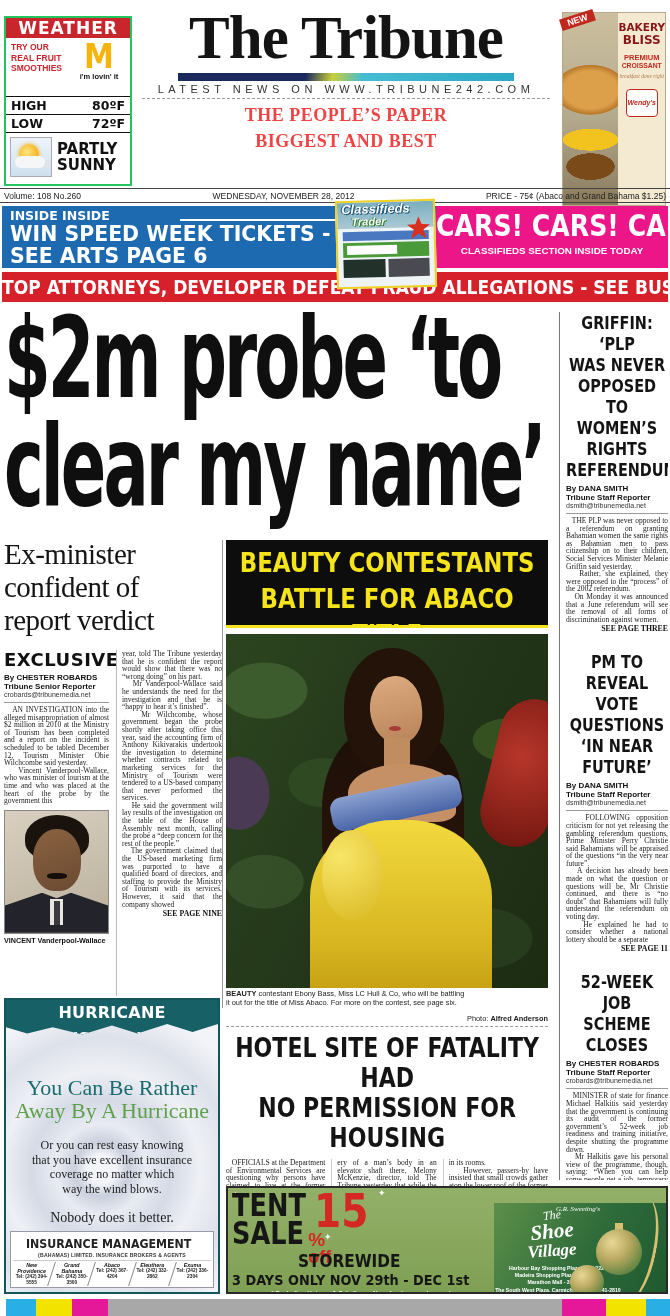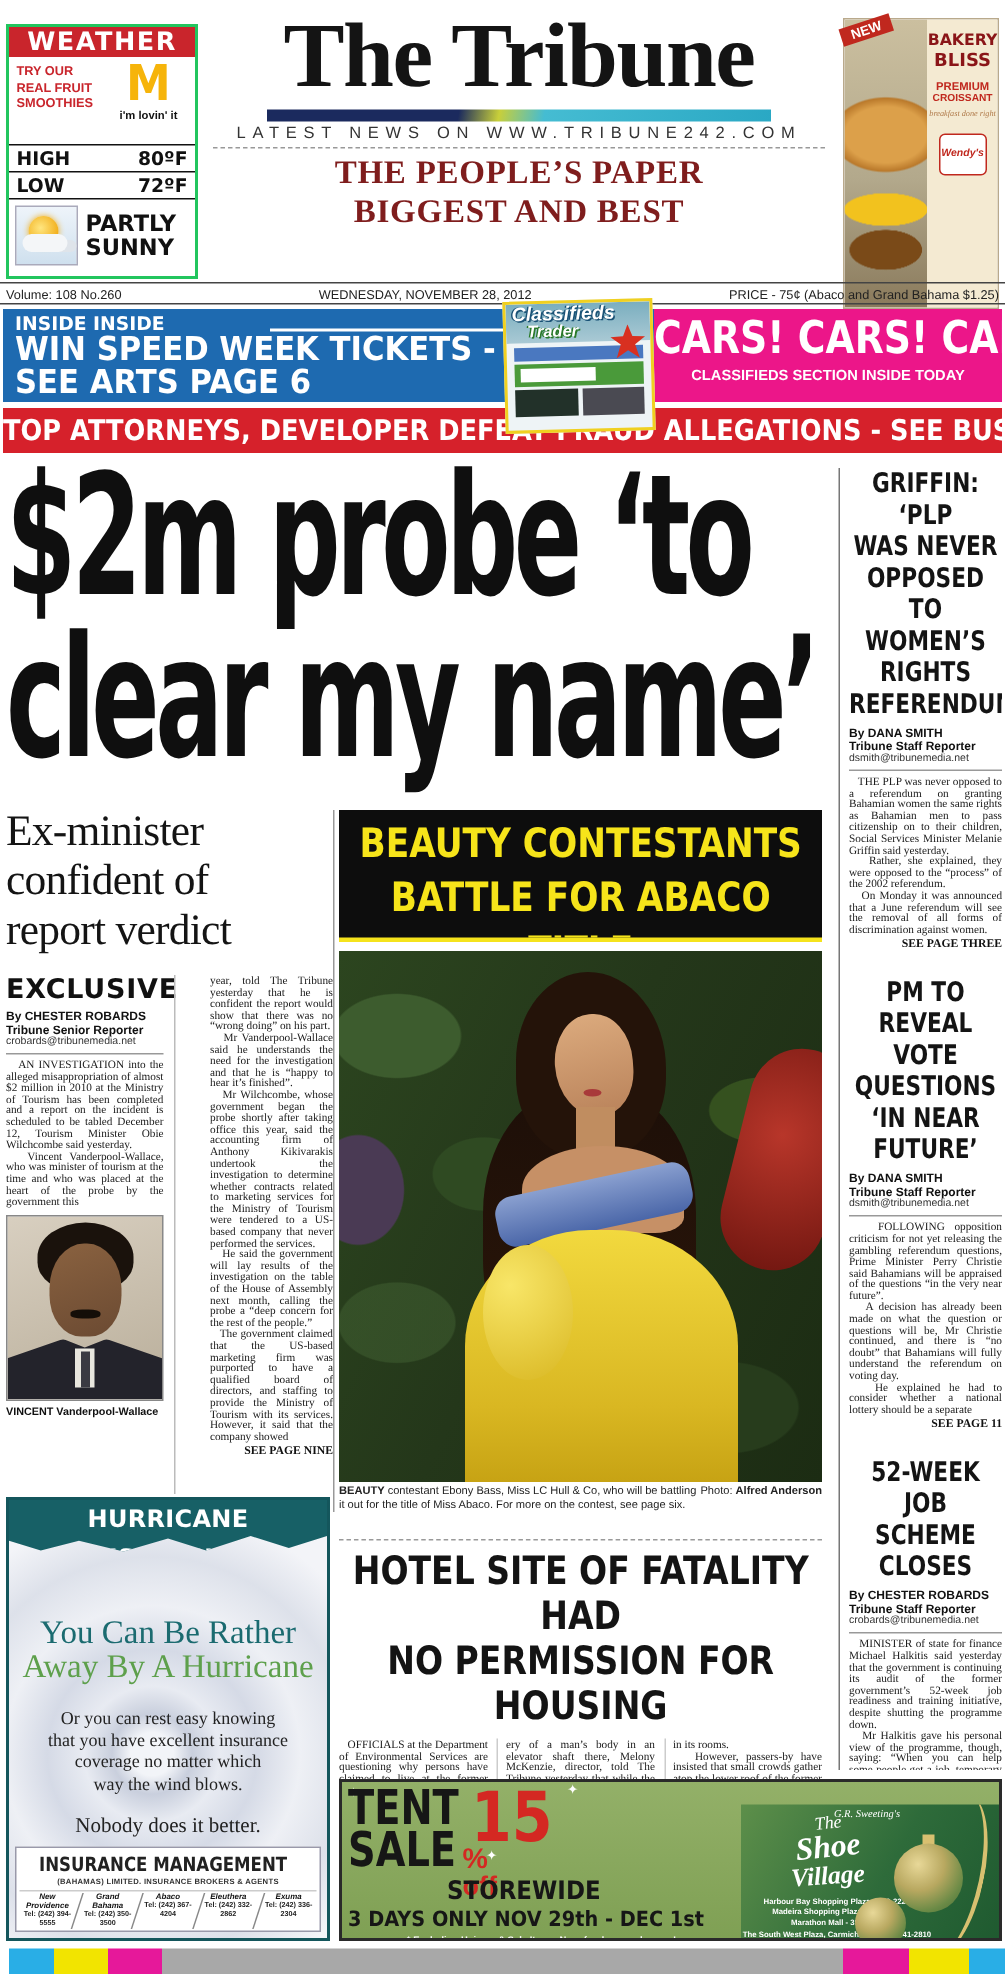--- a/index.html
+++ b/index.html
@@ -23,21 +23,21 @@
   .sun-core{position:absolute;left:8px;top:6px;width:20px;height:20px;border-radius:50%;background:radial-gradient(circle at 40% 40%,#ffe680,#f2b01e 70%);box-shadow:0 0 4px #f2b01e;}
   .cloud{position:absolute;left:4px;top:18px;width:30px;height:12px;border-radius:10px;background:#f4f6f8;box-shadow:8px 2px 0 -2px #dfe4ea;}
   .fc-txt{font-family:"DejaVu Sans",sans-serif;font-weight:700;font-size:15px;line-height:16px;}
 
   
   .masthead{left:136px;top:6px;width:420px;height:180px;text-align:center;}
   .mh-title{font-family:"Liberation Serif",serif;font-weight:700;font-size:61px;line-height:64px;letter-spacing:-1px;color:#141414;}
   .mh-bar{width:336px;height:8px;margin:3px auto 2px auto;background:linear-gradient(100deg,#1b2a5e 0 38%,#c8cf3a 46%,#45bcd2 55%,#2aa8c4 100%);}
   .mh-tag{font-size:11px;letter-spacing:4.5px;color:#333;}
   .mh-rule{border-top:1px dashed #999;margin:3px 6px;}
-  .mh-slogan{font-family:"Liberation Serif",serif;font-weight:700;font-size:22px;line-height:26px;color:#7f1d1d;letter-spacing:0.5px;text-align:center;}
+  .mh-slogan{font-family:"Liberation Serif",serif;font-weight:700;font-size:18px;line-height:26px;color:#ef4444;letter-spacing:0.5px;text-align:center;}
 
   
   .wendys{left:562px;top:12px;width:104px;height:194px;border:1px solid #b9a98c;box-sizing:border-box;display:flex;overflow:hidden;}
   .wd-photo{width:58px;background:
      radial-gradient(40px 22px at 50% 80%,#7a4a18 0 60%,transparent 61%),
      radial-gradient(46px 18px at 50% 66%,#f2c21e 0 60%,transparent 61%),
      radial-gradient(52px 36px at 50% 40%,#dca04a 0 52%,#b9782a 68%,transparent 70%),
      linear-gradient(180deg,#cbbf9f 0%,#b3a98c 55%,#8a7a5c 100%);}
   .wd-panel{flex:1;background:#f4ead2;text-align:center;padding-top:8px;}
   .wd-l1{color:#8a1518;font-weight:700;font-size:10.5px;font-family:"DejaVu Sans",sans-serif;}
@@ -88,21 +88,21 @@
   .by-n{font-weight:700;font-size:8px;line-height:9px;}
   .by-t{font-weight:700;font-size:8px;line-height:9px;}
   .by-e{font-size:7px;line-height:8px;color:#333;}
   .body-s{font-family:"Liberation Serif",serif;font-size:7.5px;line-height:7.6px;color:#1a1a1a;}
   .seep{font-family:"Liberation Serif",serif;font-weight:700;font-size:7.8px;text-align:right;margin-top:1px;}
   .ra-gap1{margin-top:18px;}
 
   
   .excl{left:4px;top:650px;width:218px;height:346px;display:flex;gap:7px;overflow:hidden;}
   .excl-c1{width:105px;}
-  .excl-c2{width:106px;border-left:1px solid #bbb;padding-left:23px;box-sizing:border-box;}
+  .excl-c2{width:106px;border-left:1px solid #bbb;padding-left:5px;box-sizing:border-box;}
   .ex-kick{font-family:"DejaVu Sans",sans-serif;font-weight:700;font-size:18px;line-height:19px;letter-spacing:0.5px;}
   .vp-photo{margin-top:5px;width:103px;height:122px;border:1px solid #888;position:relative;background:linear-gradient(160deg,#d8cfc0,#b9ae9a);overflow:hidden;}
   .vp-hair{position:absolute;left:20px;top:4px;width:64px;height:46px;background:#1a120c;border-radius:50% 50% 42% 42%;}
   .vp-face{position:absolute;left:28px;top:18px;width:48px;height:62px;background:linear-gradient(160deg,#8a6240,#6b4a32);border-radius:48% 48% 44% 44%;}
   .vp-mus{position:absolute;left:42px;top:62px;width:20px;height:6px;background:#140e08;border-radius:40%;}
   .vp-suit{position:absolute;left:0;bottom:0;width:103px;height:40px;background:#23232b;clip-path:polygon(0 100%,0 32%,36% 0,50% 14%,64% 0,100% 32%,100% 100%);}
   .vp-shirt{position:absolute;left:45px;bottom:8px;width:13px;height:26px;background:#e8e6de;}
   .vp-tie{position:absolute;left:49px;bottom:8px;width:6px;height:24px;background:#3a3a42;}
   .vp-cap{font-weight:700;font-size:7.2px;margin-top:2px;}
 
@@ -122,21 +122,21 @@
   .ph-hairfall{position:absolute;left:96px;top:92px;width:142px;height:196px;background:linear-gradient(180deg,#1d0f08,#2b1609);border-radius:42%;}
   .ph-face{position:absolute;left:144px;top:42px;width:52px;height:68px;background:linear-gradient(170deg,#dcab7e,#b9825a);border-radius:50% 50% 46% 54%;transform:rotate(-4deg);}
   .ph-lips{position:absolute;left:163px;top:92px;width:12px;height:5px;background:#a83a3a;border-radius:50%;}
   .ph-neck{position:absolute;left:158px;top:104px;width:26px;height:34px;background:#c08d60;}
   .ph-chest{position:absolute;left:122px;top:130px;width:108px;height:58px;background:#c69066;border-radius:50% 50% 18% 18%;}
   .ph-sash{position:absolute;left:104px;top:152px;width:132px;height:34px;background:linear-gradient(180deg,#8aa0d0,#4a66a8);transform:rotate(-12deg);border-radius:12px;}
   .ph-dress{position:absolute;left:84px;top:186px;width:182px;height:168px;background:linear-gradient(180deg,#f2d93e,#d9b722 70%,#c7a314);border-radius:46% 46% 0 0;}
   .ph-ruffle{position:absolute;left:96px;top:196px;width:60px;height:90px;background:radial-gradient(circle at 30% 30%,#f8e668,#d9b722);border-radius:50%;}
 
   .caption{left:226px;top:990px;width:322px;font-size:7.4px;line-height:8.6px;color:#222;}
-  .cap-credit{float:right;}
+  .cap-credit{float:right;margin-top:25px;}
 
   
   .hotel{left:226px;top:1026px;width:322px;border-top:1px dashed #999;padding-top:6px;}
   .ho-head{font-family:"DejaVu Sans",sans-serif;font-weight:700;font-size:26px;line-height:30px;width:380px;transform:scaleX(0.848);transform-origin:left top;text-align:center;white-space:pre-line;color:#141414;}
   .ho-cols{display:flex;gap:6px;margin-top:6px;}
   .ho-col{flex:1;}
   .ho-col + .ho-col{border-left:1px solid #ccc;padding-left:5px;}
 
   
   .hur{left:4px;top:998px;width:216px;height:296px;border:2px solid #14565c;box-sizing:border-box;overflow:hidden;position:absolute;background:

